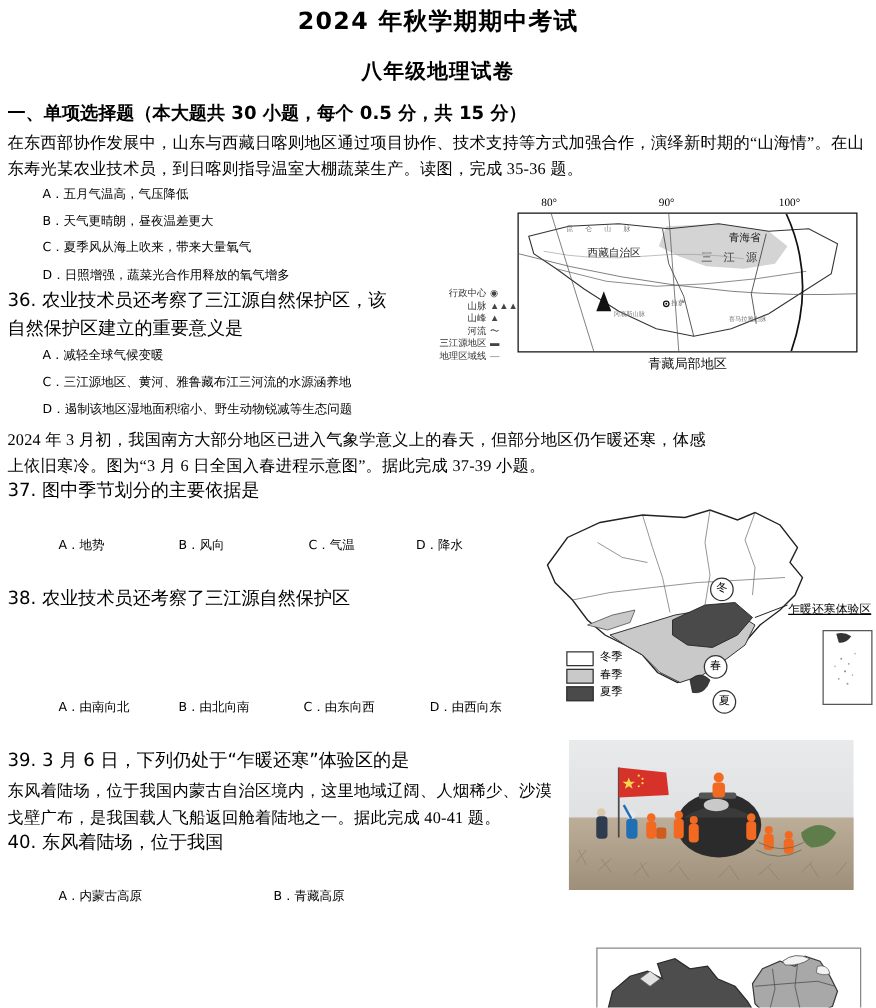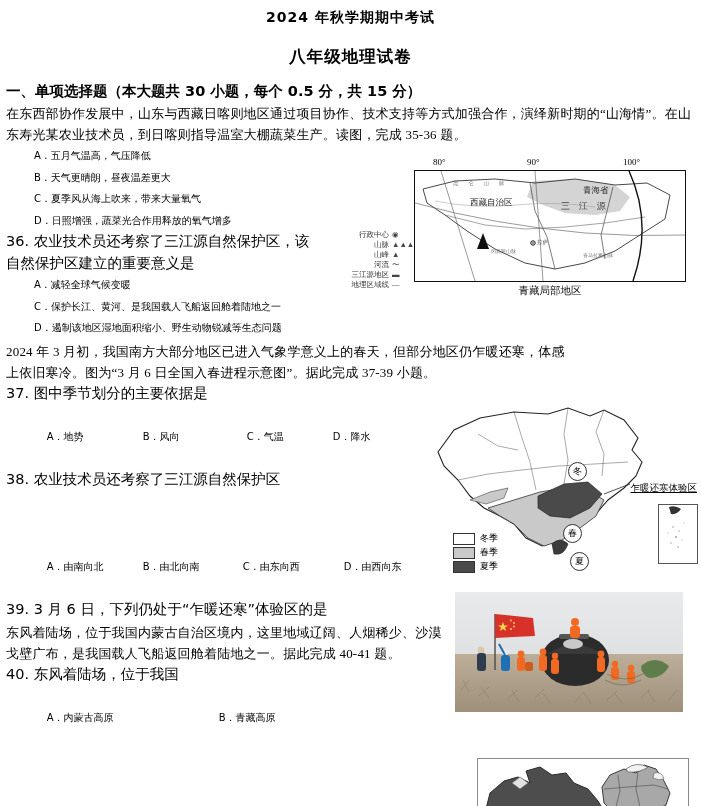--- a/index.html
+++ b/index.html
@@ -6,21 +6,21 @@
   html,body{margin:0;padding:0;background:#ffffff;}
   body{
     width:701px;height:806px;position:relative;overflow:hidden;
     font-family:"Liberation Serif","DejaVu Serif",serif;
     color:#000;
   }
   .page{position:relative;width:701px;height:806px;padding:0;box-sizing:border-box;}
 
   
   .doc-title{
-    text-align:center;font-weight:bold;font-size:14px;letter-spacing:1px;
+    text-align:center;font-weight:bold;font-size:19px;letter-spacing:1px;
     margin:6px 0 0 0;line-height:22px;
     font-family:"DejaVu Sans","Liberation Sans",sans-serif;
   }
   .doc-subtitle{
     text-align:center;font-weight:bold;font-size:16.5px;letter-spacing:1px;
     margin:18px 0 0 0;line-height:22px;
     font-family:"DejaVu Sans","Liberation Sans",sans-serif;
   }
   .section-head{
     font-weight:bold;font-size:14.5px;margin:14px 0 0 6px;line-height:19px;
@@ -64,21 +64,21 @@
   .legend-tibet{
     position:absolute;left:-74px;top:72px;width:76px;
     font-size:7.5px;line-height:10px;text-align:right;color:#333;
     font-family:Liberation Serif, serif;
   }
   .legend-tibet .row{display:flex;justify-content:flex-end;align-items:center;gap:3px;}
   .legend-tibet .sw{display:inline-block;width:14px;text-align:left;color:#444;}
 
   
   #fig-spring{left:418px;top:398px;width:283px;height:180px;}
-  .legend-spring{position:absolute;left:35px;top:128px;font-size:9px;line-height:13px;
+  .legend-spring{position:absolute;left:35px;top:116px;font-size:9px;line-height:13px;
     font-family:"DejaVu Sans","Liberation Sans",sans-serif;}
   .legend-spring .row{display:flex;align-items:center;gap:5px;margin-bottom:1px;}
   .legend-spring .box{width:20px;height:10px;border:1px solid #333;display:inline-block;}
   .ann-spring{position:absolute;right:4px;top:78px;font-size:9.5px;line-height:12px;
     font-family:"DejaVu Sans","Liberation Sans",sans-serif;text-align:left;}
   .ann-spring u{text-decoration:underline;}
   .season-circle{position:absolute;border:1px solid #333;border-radius:50%;
     width:17px;height:17px;font-size:9px;line-height:17px;text-align:center;background:#fff;
     font-family:"DejaVu Sans","Liberation Sans",sans-serif;}
   .inset-scs{position:absolute;right:3px;top:100px;width:38px;height:58px;
@@ -108,21 +108,21 @@
   <div class="opts">B．天气更晴朗，昼夜温差更大</div>
   <div class="opts">C．夏季风从海上吹来，带来大量氧气</div>
   <div class="opts">D．日照增强，蔬菜光合作用释放的氧气增多</div>
 
   <div class="q">
     <span>36.</span>
     <span>农业技术员还考察了三江源自然保护区，该</span>
   </div>
   <div class="q" style="margin-left:6px;">自然保护区建立的重要意义是</div>
   <div class="opts">A．减轻全球气候变暖</div>
-  <div class="opts">C．保护长江、黄河、是我国载人飞船返回舱着陆地之一</div>
+  <div class="opts">C．三江源地区、黄河、雅鲁藏布江三河流的水源涵养地</div>
   <div class="opts">D．遏制该地区湿地面积缩小、野生动物锐减等生态问题</div>
 
   <div class="stem" style="width:560px;">2024 年 3 月初，我国南方大部分地区已进入气象学意义上的春天，但部分地区仍乍暖还寒，体感上依旧寒冷。图为“3 月 6 日全国入春进程示意图”。据此完成 37-39 小题。</div>
 
   <div class="q">
     <span>37.</span>
     <span>图中季节划分的主要依据是</span>
   </div>
   <div class="opts">
     <span class="optcol" style="width:96px;">A．地势</span><span class="optcol" style="width:104px;">B．风向</span><span class="optcol" style="width:86px;">C．气温</span><span class="optcol">D．降水</span>

